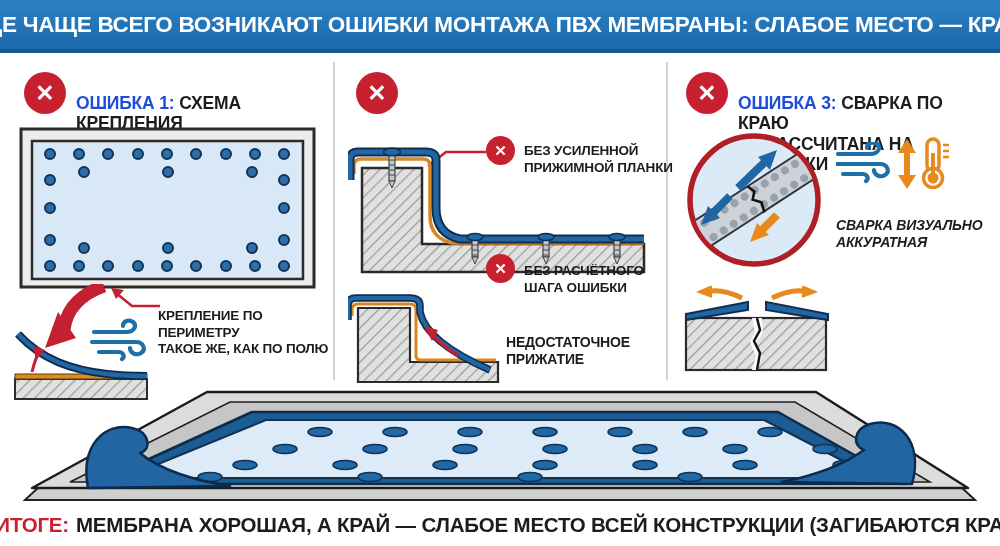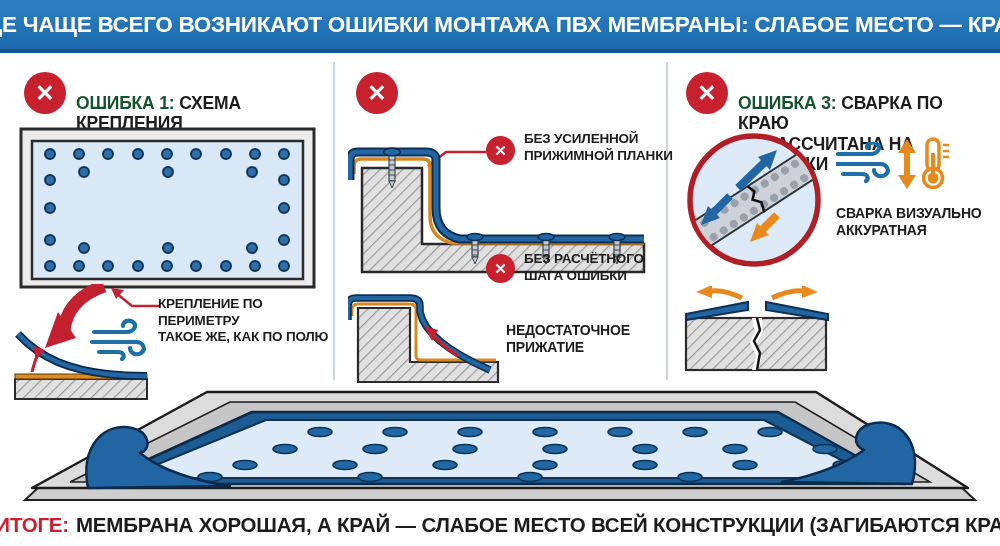--- a/index.html
+++ b/index.html
@@ -15,22 +15,22 @@
   .red{color:#cb1f2d;margin-right:7px;}
   
   .divider{position:absolute;top:62px;height:318px;width:2px;background:#ccd3da;}
   
   .xbig{position:absolute;width:42px;height:42px;border-radius:50%;background:#c7202e;color:#fff;
         display:flex;align-items:center;justify-content:center;font-size:23px;}
   .xsm{position:absolute;width:29px;height:29px;border-radius:50%;background:#c7202e;color:#fff;
         display:flex;align-items:center;justify-content:center;font-size:15px;}
   
   .etitle{position:absolute;font-size:17.5px;line-height:20.5px;white-space:pre-line;letter-spacing:-.2px;}
-  .etitle .lbl{color:#14532d;margin-right:5px;}
-  .note{position:absolute;font-size:13.5px;line-height:16.5px;white-space:pre-line;letter-spacing:-.2px;}
+  .etitle .lbl{color:#1d4ed8;margin-right:5px;}
+  .note{position:absolute;font-size:13.5px;line-height:16.5px;white-space:pre-line;letter-spacing:-.2px;margin-top:12px;}
   .fieldlbl{position:absolute;font-size:15px;line-height:18px;text-align:center;white-space:pre-line;}
   .abs{position:absolute;}
   svg{display:block;}
 </style>
 </head>
 <body>
 
 <div class="stage">
 
   <div class="hdr">
@@ -228,21 +228,21 @@
     <polygon points="11,0 2,14 20,14" fill="#e8891d"></polygon>
     <polygon points="11,50 2,36 20,36" fill="#e8891d"></polygon>
   </svg>
   <svg class="abs" style="left:922px;top:137px;" width="28" height="52" viewBox="0 0 28 52">
     <rect x="5" y="2" width="12" height="32" rx="6" fill="#fff" stroke="#e8891d" stroke-width="3.5"></rect>
     <circle cx="11" cy="41" r="9.5" fill="#fff" stroke="#e8891d" stroke-width="3.5"></circle>
     <circle cx="11" cy="41" r="5.5" fill="#e8891d"></circle>
     <rect x="9" y="16" width="4" height="22" fill="#e8891d"></rect>
     <path d="M21,8 h6 M21,14 h6 M21,20 h6" stroke="#e8891d" stroke-width="2.5"></path>
   </svg>
-  <div class="note" style="left:836px;top:205px;width:155px;font-size:14px;line-height:17px;">СВАРКА ВИЗУАЛЬНО
+  <div class="note" style="left:836px;top:205px;width:155px;font-size:14px;line-height:17px;font-style:italic;">СВАРКА ВИЗУАЛЬНО
 АККУРАТНАЯ</div>
 
   <svg class="abs" style="left:682px;top:286px;" width="150" height="94" viewBox="0 0 150 94">
     <defs>
       <pattern id="h4" width="8" height="8" patternUnits="userSpaceOnUse" patternTransform="rotate(45)">
         <rect width="8" height="8" fill="#e0e0e0"></rect>
           <line x1="0" y1="0" x2="0" y2="8" stroke="#9a9a9a" stroke-width="2.4"></line>
       </pattern>
     </defs>
     <rect x="4" y="32" width="140" height="52" fill="url(#h4)" stroke="#2a2a2a" stroke-width="2.2"></rect>

